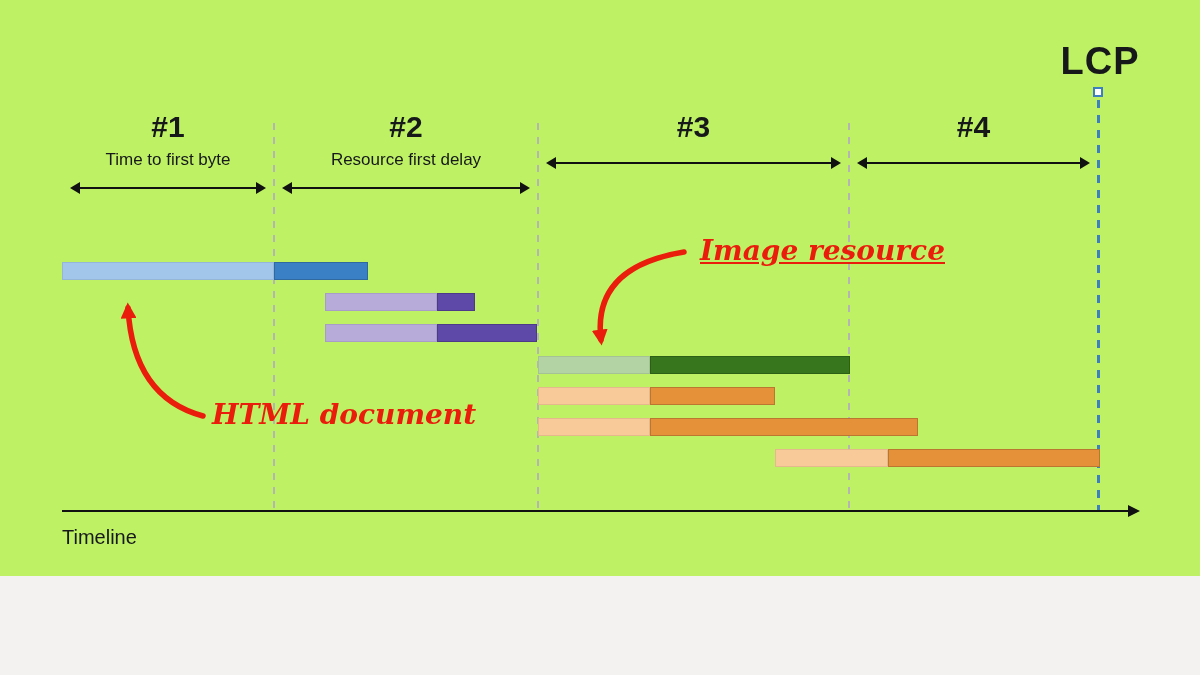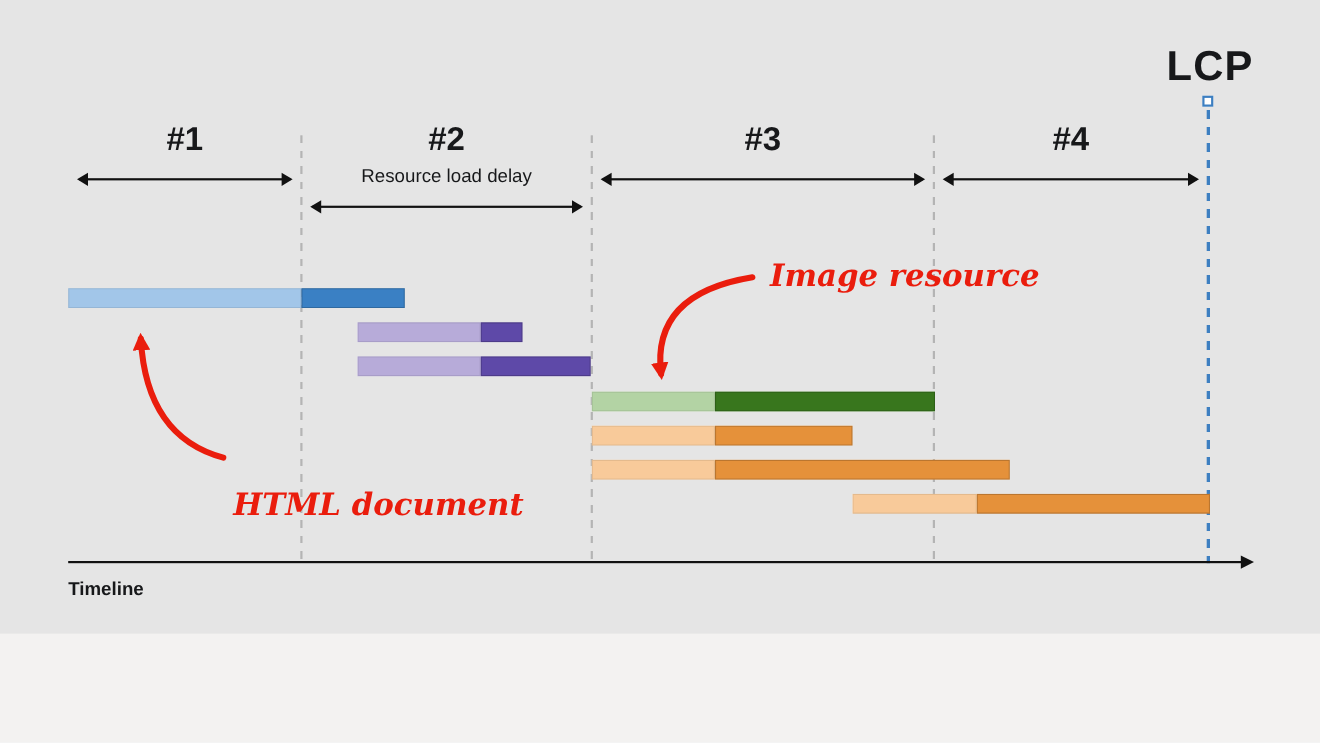--- a/index.html
+++ b/index.html
@@ -1,18 +1,18 @@
 <!DOCTYPE html>
 <html style="--document-light: #a2c6e9; --document-dark: #3a80c4; --stylesheet-light: #b7abd9; --stylesheet-dark: #5e49a8; --image-light: #b3d3a4; --image-dark: #38761d; --script-light: #f8ca9a; --script-dark: #e5913a; --accent-blue: #3d7fc1; --annot-red: #ea1d0d; --legend-bg: #f3f2f1;"><head>
 <meta charset="utf-8">
 <style>
   html,body{margin:0;padding:0;background:#ffffff;}
   .canvas{
     position:relative;width:1200px;height:675px;overflow:hidden;
-    background:#e5e5e5;font-family:"Liberation Sans",sans-serif;color:#17181a;
+    background:#bef264;font-family:"Liberation Sans",sans-serif;color:#17181a;
   }
   
   .section{position:absolute;top:110px;text-align:center;}
   .section .num{font-size:30px;font-weight:700;line-height:1.15;color:#17181a;}
   .section .sub{font-size:17px;margin-top:5px;color:#17181a;}
   .harrow{position:relative;height:2px;background:#111;margin:17px 10px 0 10px;}
   .harrow::before,.harrow::after{content:"";position:absolute;top:-5px;width:0;height:0;
     border-top:6px solid transparent;border-bottom:6px solid transparent;}
   .harrow::before{left:-2px;border-right:10px solid #111;}
   .harrow::after{right:-2px;border-left:10px solid #111;}
@@ -26,21 +26,21 @@
   .lcp-title{position:absolute;left:1058px;top:40px;width:84px;text-align:center;
     font-size:38px;font-weight:700;letter-spacing:1px;color:#17181a;}
   
   .seg{position:absolute;height:18px;}
   .seg-light{box-shadow:inset 0 0 0 1px rgba(0,0,0,.08);}
   .seg-dark{box-shadow:inset 0 0 0 1px rgba(0,0,0,.18);}
   
   .axis{position:absolute;left:62px;top:510px;width:1068px;height:2px;background:#111;}
   .axis-head{position:absolute;left:1128px;top:505px;width:0;height:0;
     border-top:6px solid transparent;border-bottom:6px solid transparent;border-left:12px solid #111;}
-  .axis-label{position:absolute;left:62px;top:526px;font-size:17px;font-weight:700;color:#17181a;}
+  .axis-label{position:absolute;left:62px;top:526px;font-size:20px;font-weight:400;color:#17181a;}
   
   .annot{position:absolute;font-family:"DejaVu Serif",serif;font-style:italic;font-weight:700;
     font-size:28px;color:var(--annot-red);white-space:nowrap;}
   .annot-svg{position:absolute;left:0;top:0;pointer-events:none;}
   
   .legend{position:absolute;left:0;top:576px;width:1200px;height:99px;background:var(--legend-bg);}
 </style>
 </head>
 <body>
 
@@ -49,25 +49,26 @@
   <div class="lcp-title">LCP</div>
   <div class="lcp-marker" style="left:1093px;top:87px;"></div>
   <div class="lcp-line" style="left:1097px;"></div>
 
   <div class="vline" style="left:273px;"></div>
   <div class="vline" style="left:537px;"></div>
   <div class="vline" style="left:848px;"></div>
 
   <div class="section" style="left:62px;width:212px;">
     <div class="num">#1</div>
+    <div class="sub">Time to first byte</div>
     <div class="harrow"></div>
   </div>
   <div class="section" style="left:274px;width:264px;">
     <div class="num">#2</div>
-    <div class="sub">Resource load delay</div>
+    <div class="sub">Resource first delay</div>
     <div class="harrow"></div>
   </div>
   <div class="section" style="left:538px;width:311px;">
     <div class="num">#3</div>
     <div class="harrow"></div>
   </div>
   <div class="section" style="left:849px;width:249px;">
     <div class="num">#4</div>
     <div class="harrow"></div>
   </div>
@@ -82,22 +83,22 @@
       <div class="seg seg-light" style="left: 538px; top: 356px; width: 112px; background: var(--image-light);"></div>
       <div class="seg seg-dark" style="left: 650px; top: 356px; width: 200px; background: var(--image-dark);"></div>
       <div class="seg seg-light" style="left: 538px; top: 387px; width: 112px; background: var(--script-light);"></div>
       <div class="seg seg-dark" style="left: 650px; top: 387px; width: 125px; background: var(--script-dark);"></div>
       <div class="seg seg-light" style="left: 538px; top: 418px; width: 112px; background: var(--script-light);"></div>
       <div class="seg seg-dark" style="left: 650px; top: 418px; width: 268px; background: var(--script-dark);"></div>
       <div class="seg seg-light" style="left: 775px; top: 449px; width: 113px; background: var(--script-light);"></div>
       <div class="seg seg-dark" style="left: 888px; top: 449px; width: 212px; background: var(--script-dark);"></div>
     </div>
 
-  <div class="annot" style="left:212px;top:398px;margin-top:44px;">HTML document</div>
-  <div class="annot" style="left:700px;top:234px;">Image resource</div>
+  <div class="annot" style="left:212px;top:398px;">HTML document</div>
+  <div class="annot" style="left:700px;top:234px;text-decoration:underline;">Image resource</div>
   <svg class="annot-svg" width="1200" height="675" viewBox="0 0 1200 675">
     <defs>
       <marker id="redhead" viewBox="0 0 10 10" refX="6.5" refY="5" markerWidth="2.9" markerHeight="2.9" orient="auto" markerUnits="strokeWidth">
         <path d="M0,0 L10,5 L0,10 Z" fill="#ea1d0d"></path>
       </marker>
     </defs>
     <path d="M 203 416 Q 133 397 128 308" fill="none" stroke="#ea1d0d" stroke-width="5.5" stroke-linecap="round" marker-end="url(#redhead)"></path>
     <path d="M 684 252 Q 592 267 601 340" fill="none" stroke="#ea1d0d" stroke-width="5.5" stroke-linecap="round" marker-end="url(#redhead)"></path>
   </svg>
 

